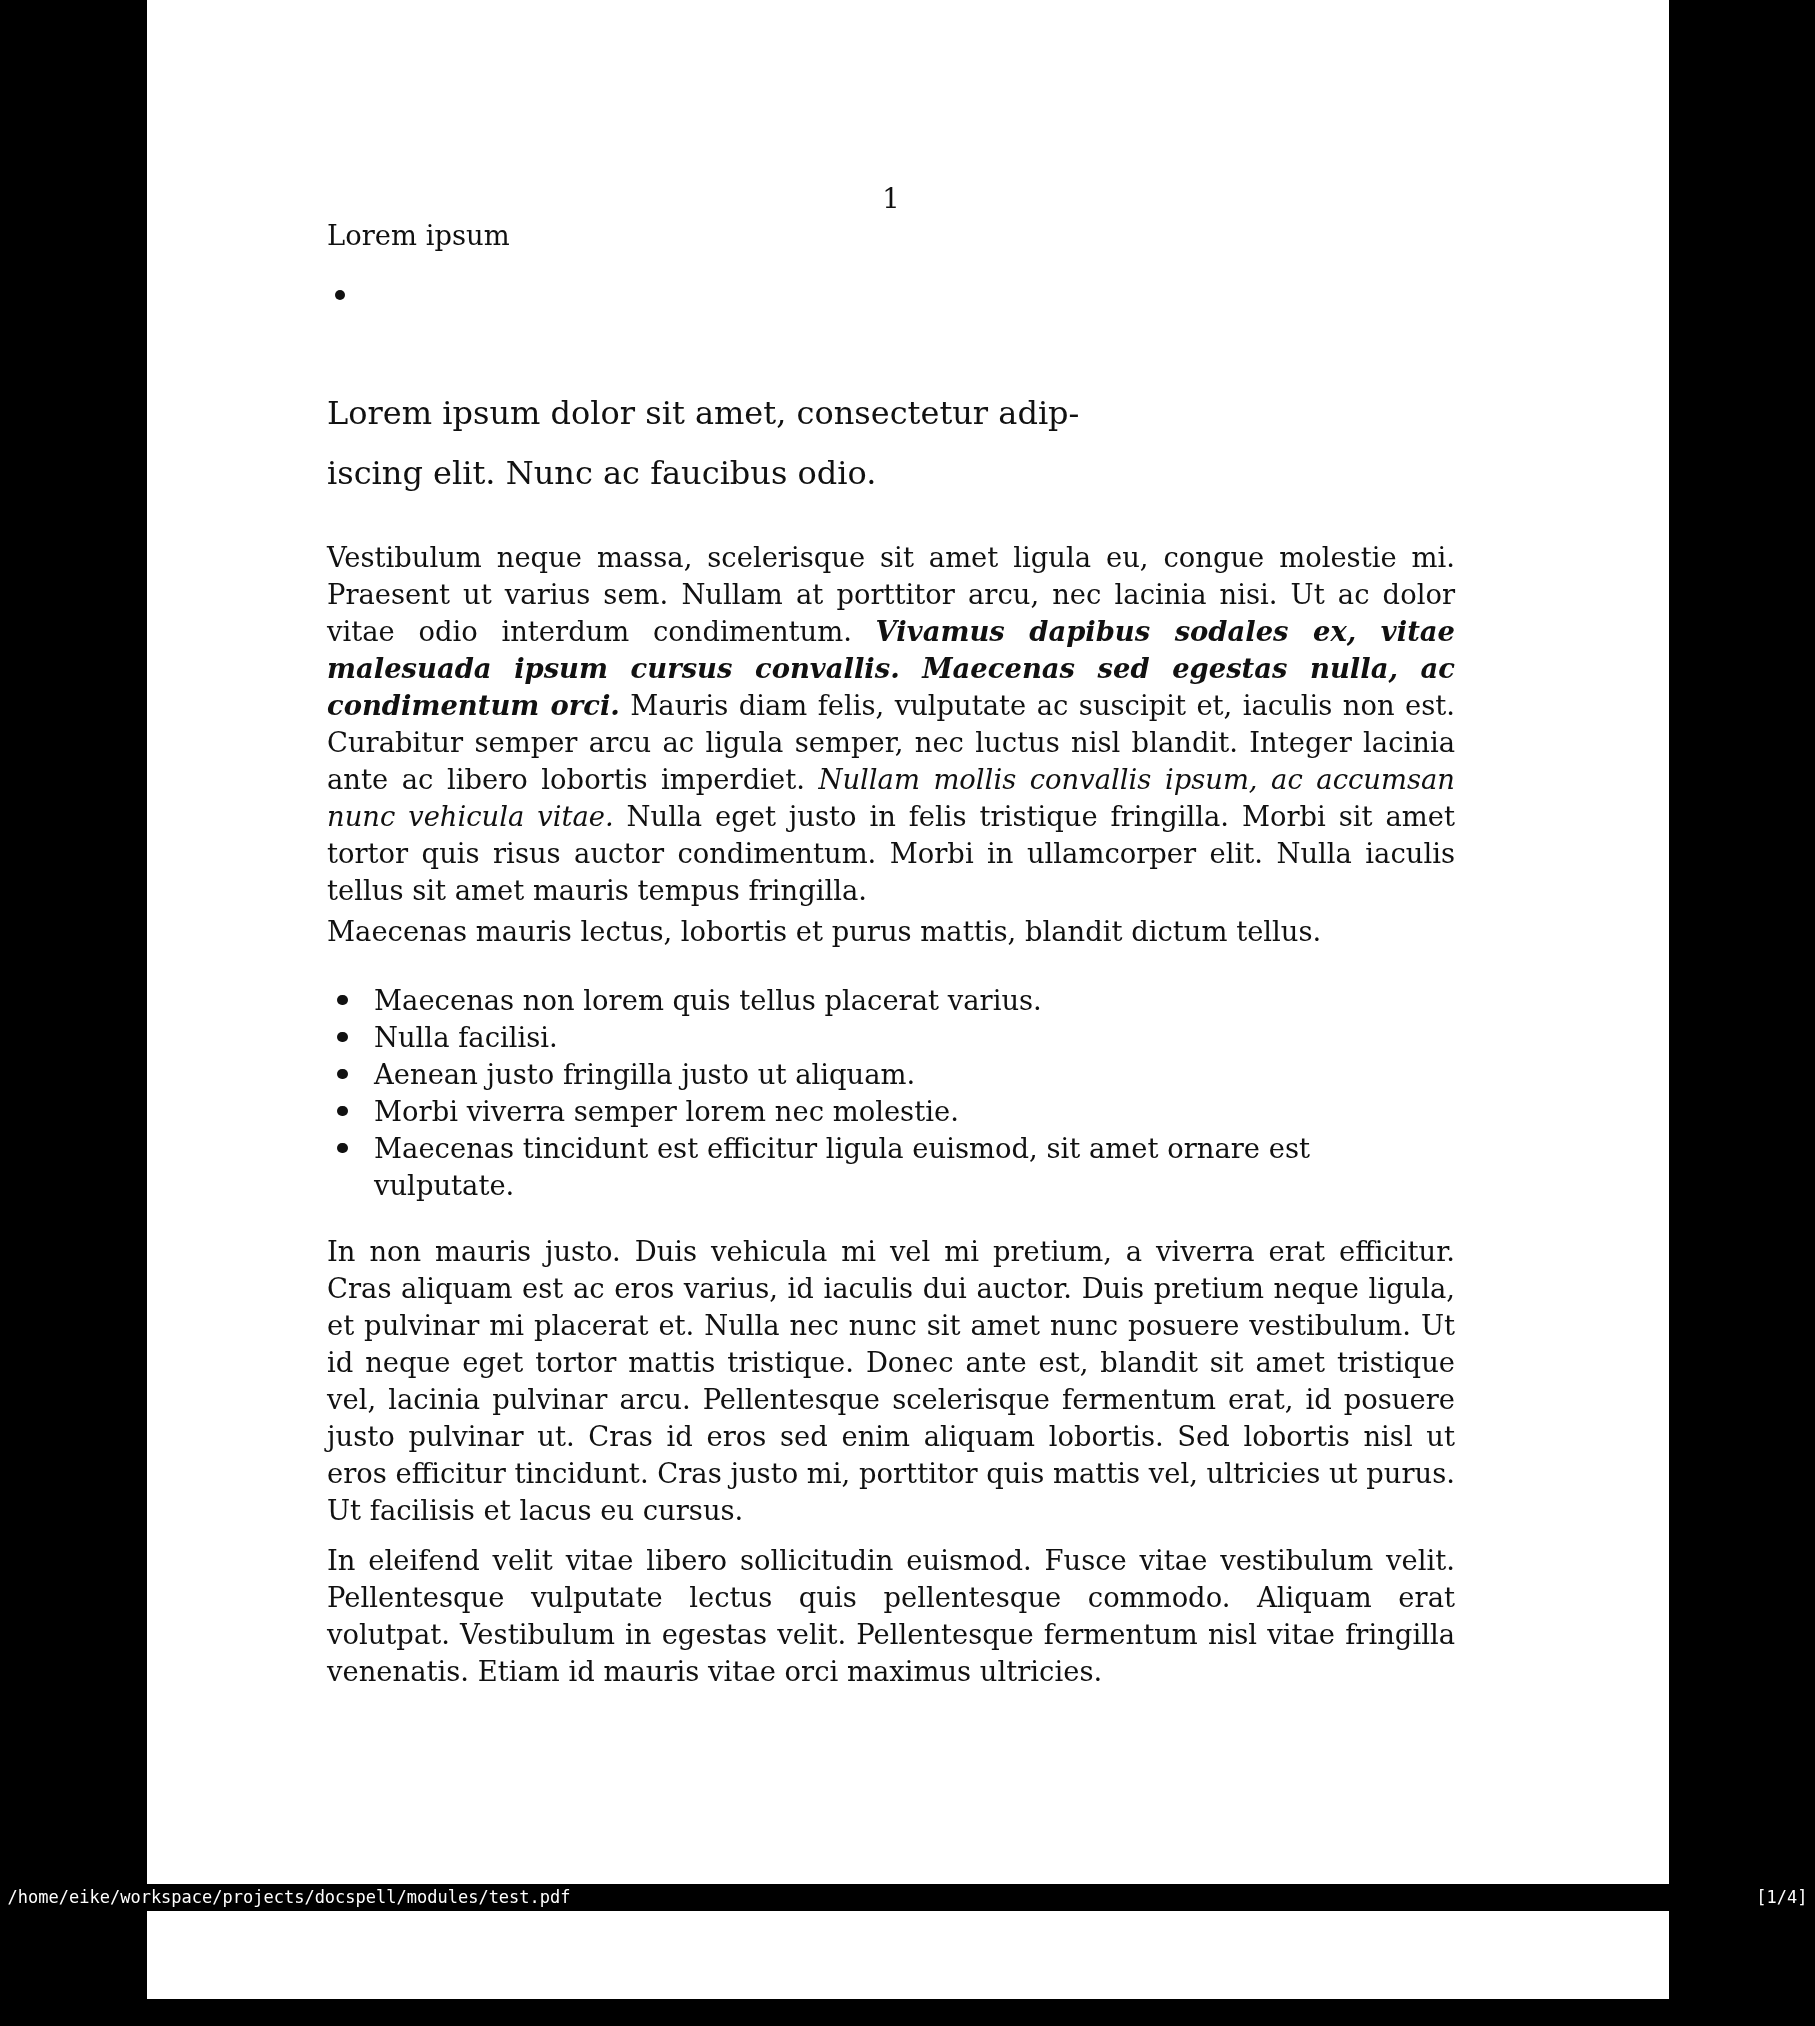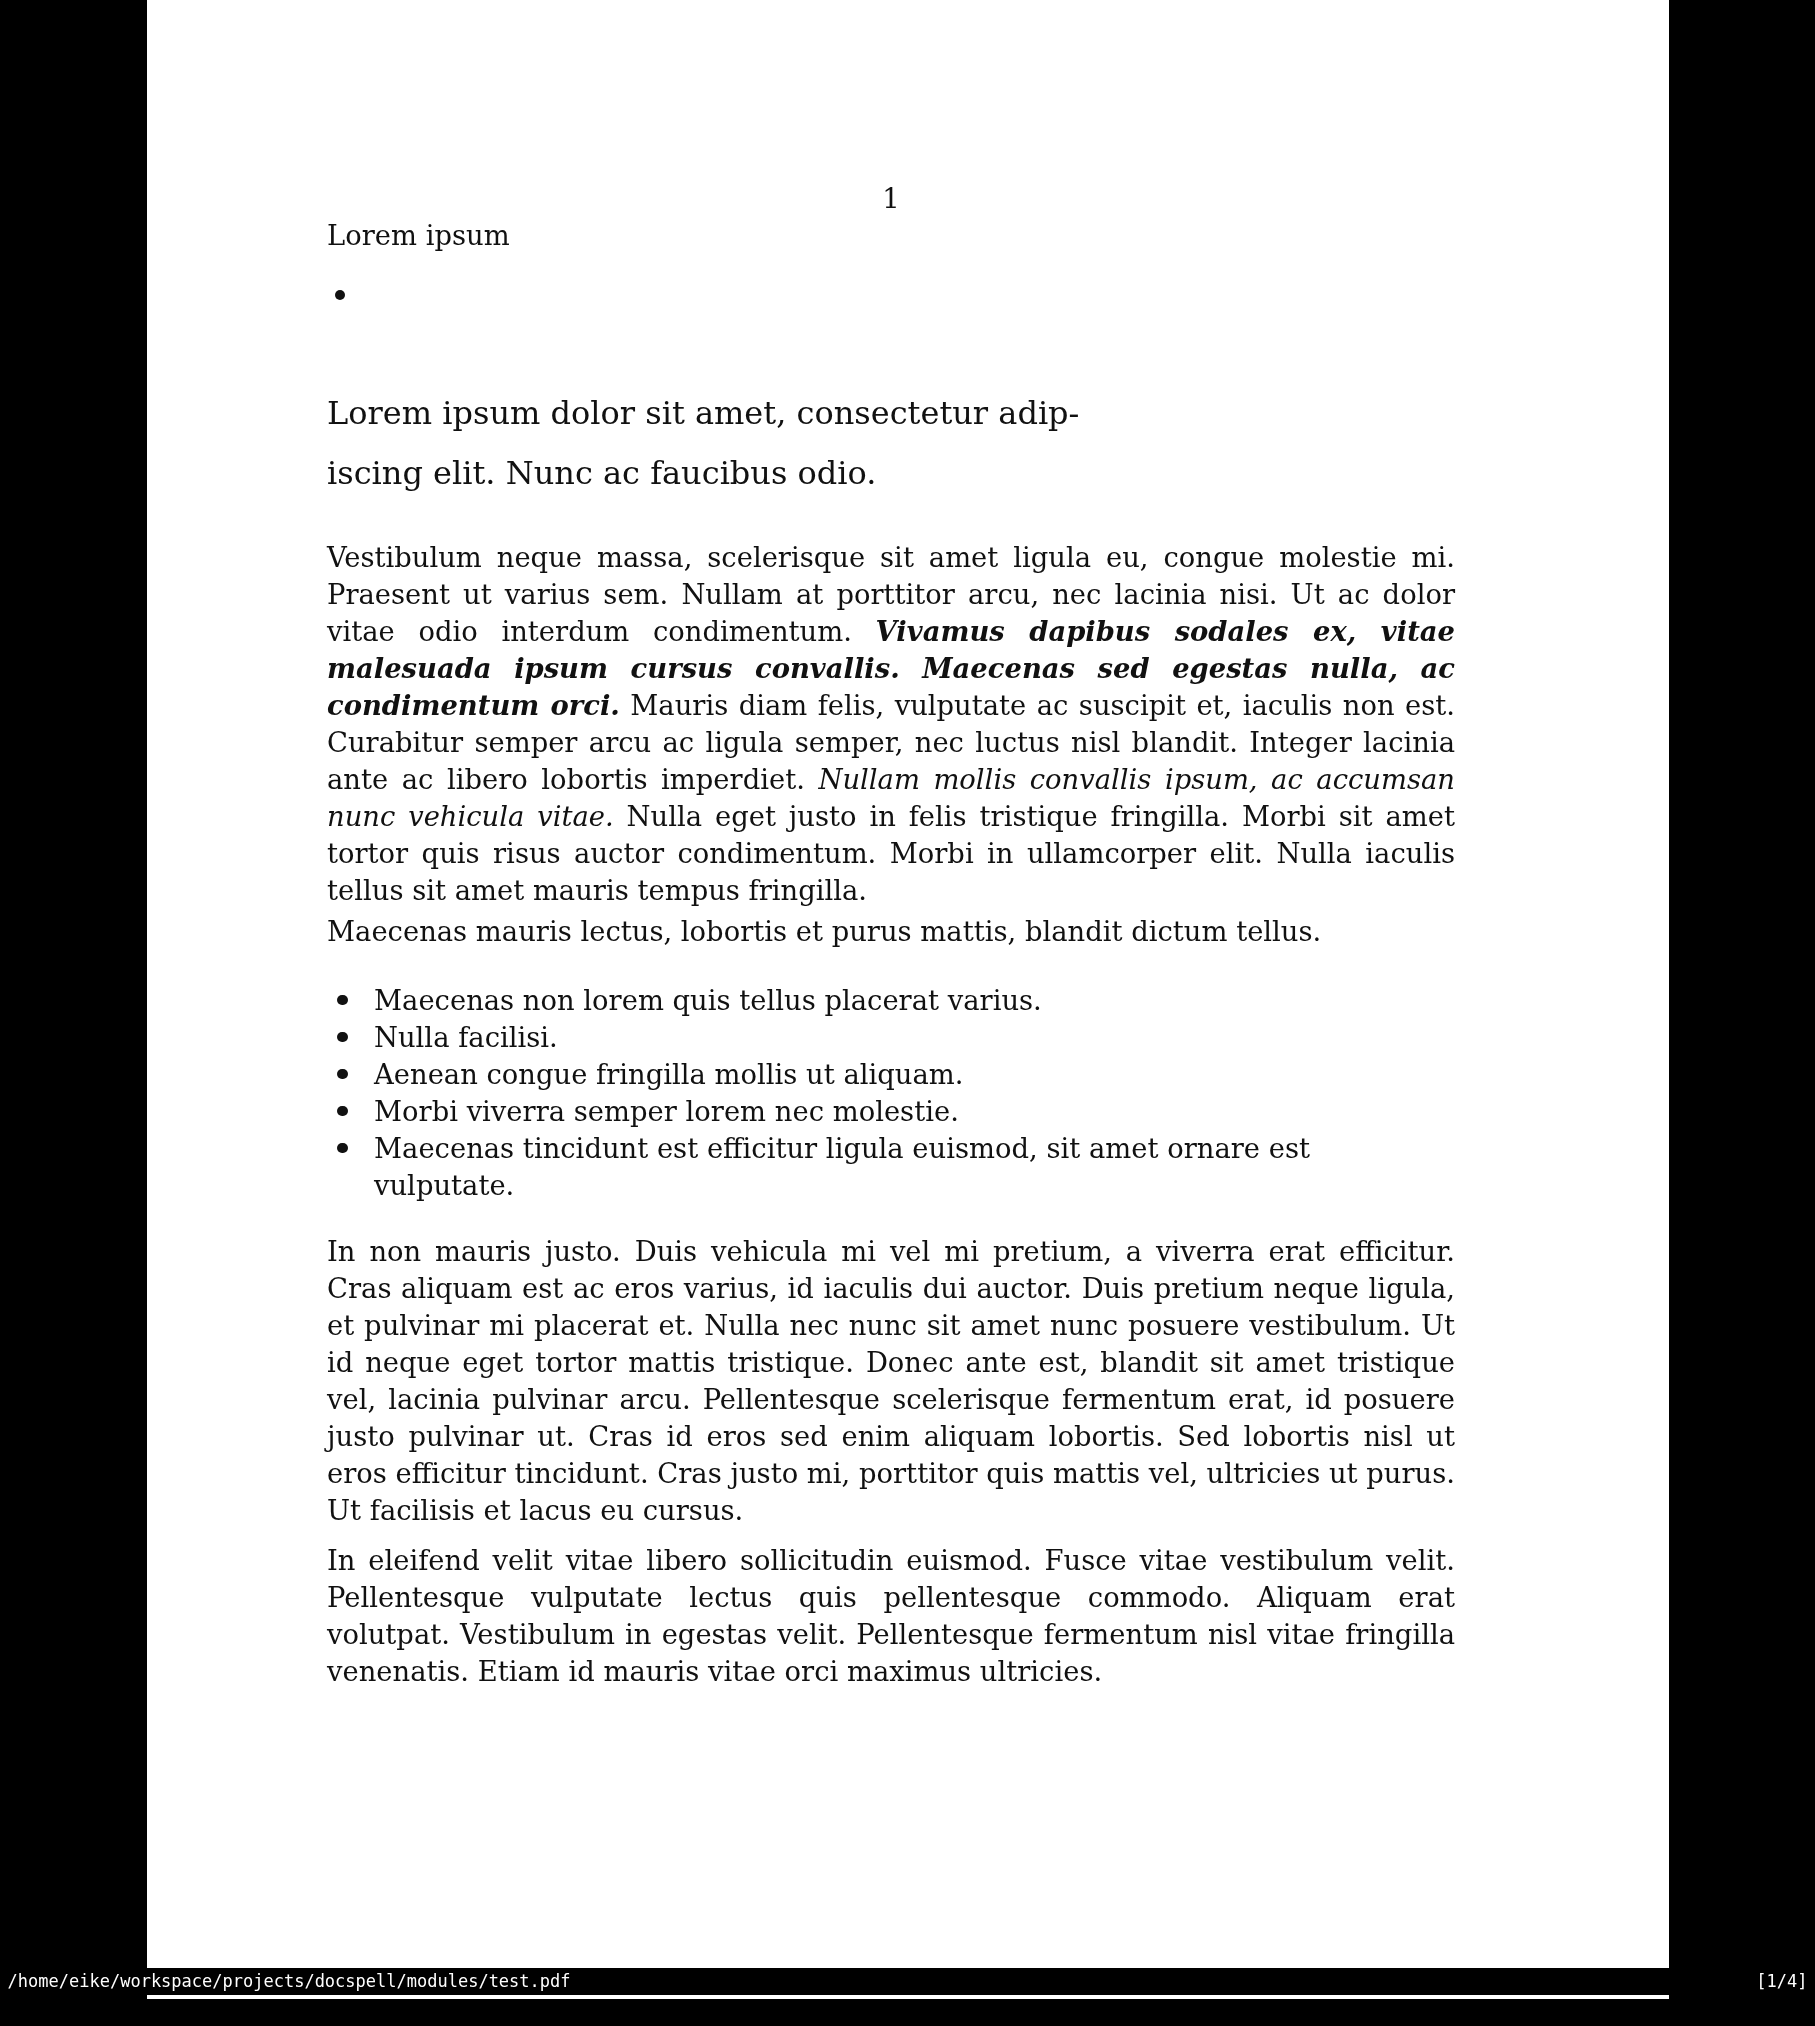--- a/index.html
+++ b/index.html
@@ -53,21 +53,21 @@
   .list-item { position: relative; padding-left: 47px; text-align: left; }
   .list-item .item-dot {
     position: absolute;
     left: 10.4px; top: 13.2px;
     width: 10.4px; height: 10.4px;
     background: #111111;
     border-radius: 50%;
   }
   .statusbar {
     position: absolute;
-    left: 0; top: 1968px;
+    left: 0; top: 1884px;
     width: 1815px; height: 27.4px;
     background: #000000;
     color: #ffffff;
     font-family: "DejaVu Sans Mono", monospace;
     font-size: 17px;
     line-height: 27.4px;
     display: flex;
     justify-content: space-between;
     box-sizing: border-box;
     padding: 0 7.6px;
@@ -93,21 +93,21 @@
       <span class="h-line">iscing elit. Nunc ac faucibus odio.</span>
     </h1>
 
     <div class="para para-1"><span>Vestibulum neque massa, scelerisque sit amet ligula eu, congue molestie mi. Praesent ut varius sem. Nullam at porttitor arcu, nec lacinia nisi. Ut ac dolor vitae odio interdum condimentum. </span><span class="b">Vivamus dapibus sodales ex, vitae malesuada ipsum cursus convallis. Maecenas sed egestas nulla, ac condimentum orci.</span><span> Mauris diam felis, vulputate ac suscipit et, iaculis non est. Curabitur semper arcu ac ligula semper, nec luctus nisl blandit. Integer lacinia ante ac libero lobortis imperdiet. </span><span class="i">Nullam mollis convallis ipsum, ac accumsan nunc vehicula vitae.</span><span> Nulla eget justo in felis tristique fringilla. Morbi sit amet tortor quis risus auctor condimentum. Morbi in ullamcorper elit. Nulla iaculis tellus sit amet mauris tempus fringilla.</span></div>
 
     <div class="para para-2"><span>Maecenas mauris lectus, lobortis et purus mattis, blandit dictum tellus.</span></div>
 
     <div class="bullet-list">
         <div class="list-item"><span class="item-dot"></span><span>Maecenas non lorem quis tellus placerat varius.</span></div>
         <div class="list-item"><span class="item-dot"></span><span>Nulla facilisi.</span></div>
-        <div class="list-item"><span class="item-dot"></span><span>Aenean congue fringilla mollis ut aliquam.</span></div>
+        <div class="list-item"><span class="item-dot"></span><span>Aenean justo fringilla justo ut aliquam.</span></div>
         <div class="list-item"><span class="item-dot"></span><span>Morbi viverra semper lorem nec molestie.</span></div>
         <div class="list-item"><span class="item-dot"></span><span>Maecenas tincidunt est efficitur ligula euismod, sit amet ornare est vulputate.</span></div>
       </div>
 
     <div class="para para-3"><span>In non mauris justo. Duis vehicula mi vel mi pretium, a viverra erat efficitur. Cras aliquam est ac eros varius, id iaculis dui auctor. Duis pretium neque ligula, et pulvinar mi placerat et. Nulla nec nunc sit amet nunc posuere vestibulum. Ut id neque eget tortor mattis tristique. Donec ante est, blandit sit amet tristique vel, lacinia pulvinar arcu. Pellentesque scelerisque fermentum erat, id posuere justo pulvinar ut. Cras id eros sed enim aliquam lobortis. Sed lobortis nisl ut eros efficitur tincidunt. Cras justo mi, porttitor quis mattis vel, ultricies ut purus. Ut facilisis et lacus eu cursus.</span></div>
 
     <div class="para para-4"><span>In eleifend velit vitae libero sollicitudin euismod. Fusce vitae vestibulum velit. Pellentesque vulputate lectus quis pellentesque commodo. Aliquam erat volutpat. Vestibulum in egestas velit. Pellentesque fermentum nisl vitae fringilla venenatis. Etiam id mauris vitae orci maximus ultricies.</span></div>
 
   </div>
 </div>

